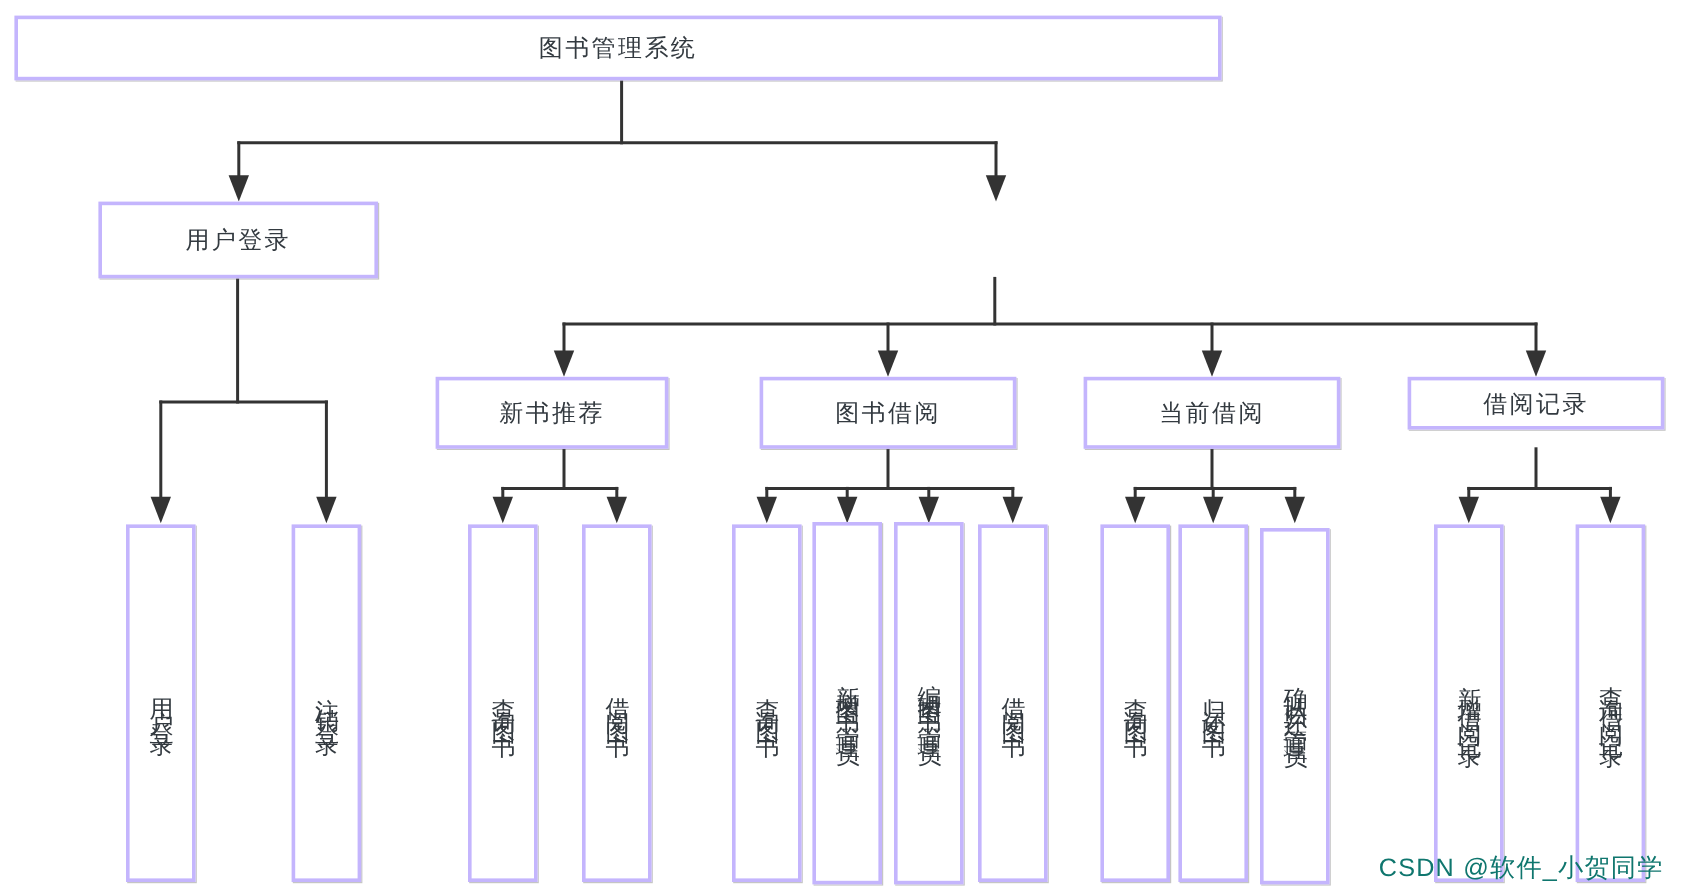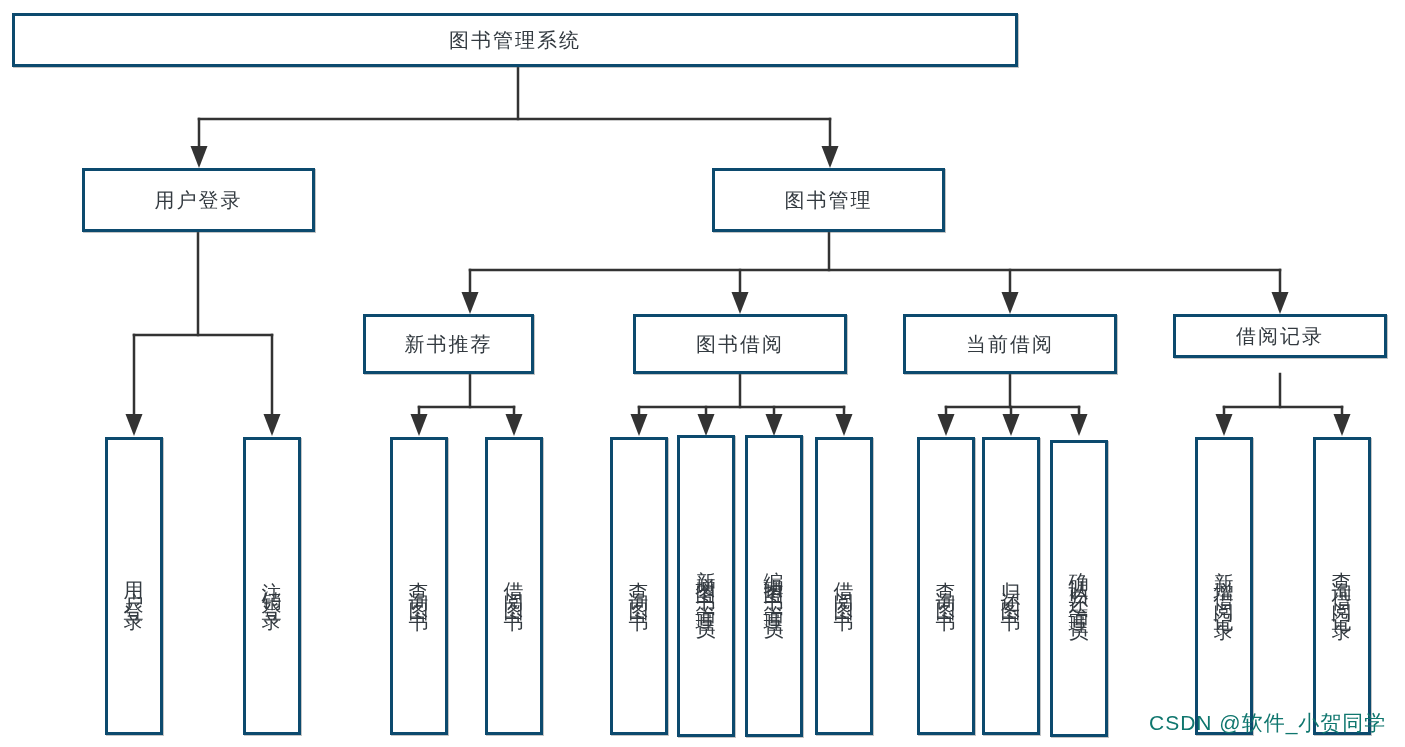--- a/index.html
+++ b/index.html
@@ -7,21 +7,21 @@
     position:relative;
     width:1405px;height:747px;
     background:#ffffff;
     font-family:"Liberation Sans","DejaVu Sans",sans-serif;
     overflow:hidden;
   }
   .node{
     position:absolute;
     box-sizing:border-box;
     background:#ffffff;
-    border:3px solid #0c4a6e;
+    border:3px solid #c4b5fd;
     box-shadow:1px 1px 0 rgba(90,90,90,0.35);
     display:flex;
     align-items:center;
     justify-content:center;
     color:#333a40;
     z-index:2;
   }
   .hbox .label{
     font-size:20px;
     letter-spacing:2px;
@@ -123,25 +123,22 @@
     </g>
   </svg>
 
   <div class="node hbox" style="left:12px;top:13px;width:1006px;height:54px;">
     <span class="label">图书管理系统</span>
   </div>
 
   <div class="node hbox" style="left:82px;top:168px;width:233px;height:64px;">
     <span class="label">用户登录</span>
   </div>
-  <div class="node hbox" style="left:712px;top:168px;width:233px;height:64px;">
-    <span class="label">图书管理</span>
-  </div>
 
-  <div class="node hbox" style="left:363px;top:314px;width:171px;height:60px;">
+  <div class="node hbox" style="left:363px;top:314px;width:194px;height:60px;">
     <span class="label">新书推荐</span>
   </div>
   <div class="node hbox" style="left:903px;top:314px;width:214px;height:60px;">
     <span class="label">当前借阅</span>
   </div>
   <div class="node hbox" style="left:633px;top:314px;width:214px;height:60px;">
     <span class="label">图书借阅</span>
   </div>
   <div class="node hbox" style="left:1173px;top:314px;width:214px;height:44px;">
     <span class="label">借阅记录</span>

